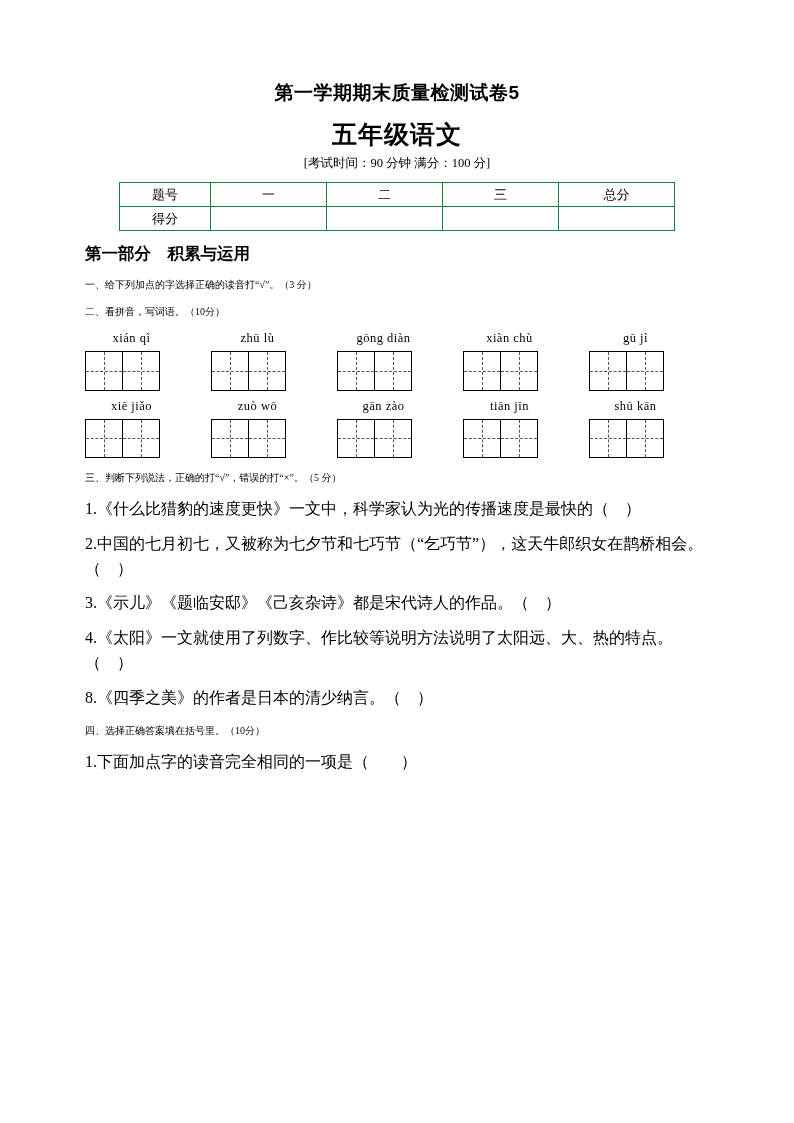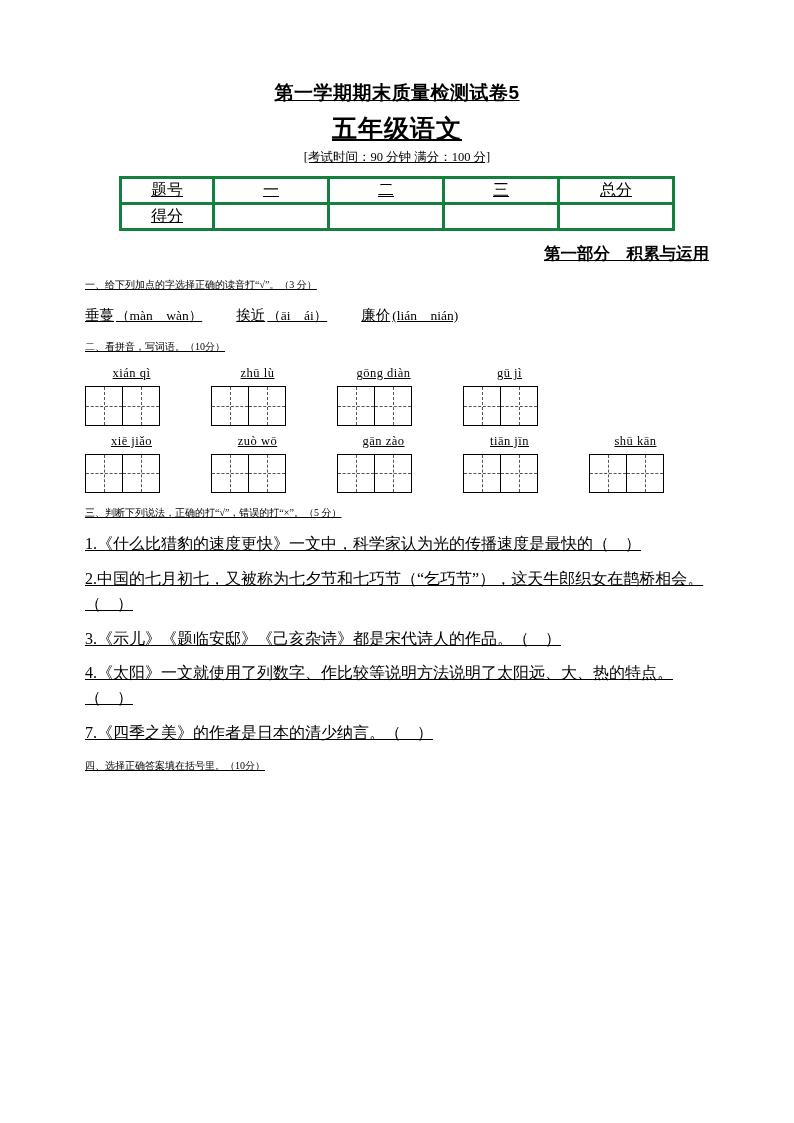--- a/index.html
+++ b/index.html
@@ -14,70 +14,69 @@
     color: #000000;
     position: relative;
     overflow: hidden;
   }
   .page {
     width: 794px;
     height: 1123px;
     box-sizing: border-box;
     padding: 72px 85px 40px 85px;
     position: relative;
-    text-decoration: underline;
   }
 
   
   .doc-title {
     text-align: center;
     font-size: 19px;
     font-weight: bold;
     letter-spacing: 0.5px;
     margin: 8px 0 2px 0;
     font-family: "Liberation Sans", "DejaVu Sans", sans-serif;
   }
   .doc-subtitle {
     text-align: center;
     font-size: 25px;
     font-weight: bold;
     letter-spacing: 1px;
-    margin: 6px 0 4px 0;
+    margin: 12px 0 4px 0;
     font-family: "Liberation Sans", "DejaVu Sans", sans-serif;
   }
   .doc-meta {
     text-align: center;
     font-size: 12.5px;
     margin: 4px 0 10px 0;
   }
 
   
   .score-table-wrap {
     display: flex;
     justify-content: center;
     margin: 6px 0 10px 0;
   }
   table.score-table {
     border-collapse: collapse;
     width: 556px;
     table-layout: fixed;
   }
   table.score-table td {
-    border: 3px solid #15803d;
+    border: 1px solid #15803d;
     height: 23px;
     text-align: center;
     vertical-align: middle;
-    font-size: 16px;
+    font-size: 13px;
     padding: 0;
   }
   table.score-table td.label-col { width: 90px; }
 
   
   .part-heading {
-    text-align: right;
+    text-align: left;
     font-size: 16.5px;
     font-weight: bold;
     margin: 12px 0 10px 0;
     font-family: "Liberation Sans", "DejaVu Sans", sans-serif;
   }
   .q-heading {
     font-size: 10px;
     margin: 12px 0 12px 0;
     line-height: 1.5;
   }
@@ -171,23 +170,20 @@
           <td></td>
         </tr>
       </tbody>
     </table>
   </div>
 
   <div class="part-heading">第一部分　积累与运用</div>
 
   <div class="q-heading">一、给下列加点的字选择正确的读音打“√”。（3 分）</div>
 
-  <div class="pinyin-choice-row">
-    <span class="word">垂蔓</span><span class="pinyin-inline">（màn　wàn）</span><span class="gap"></span><span class="word">挨近</span><span class="pinyin-inline">（āi　ái）</span><span class="gap"></span><span class="word">廉价</span><span class="pinyin-inline">(lián　nián)</span>
-  </div>
 
 
   <div class="q-heading">二、看拼音，写词语。（10分）</div>
 
   <div class="tzg-block">
     <div class="tzg-row">
       <div class="tzg-group">
         <div class="tzg-label">xián qì</div>
         <div class="tzg-boxes">
           <div class="tzg-cell"></div>
@@ -196,20 +192,27 @@
       </div>
       <div class="tzg-group">
         <div class="tzg-label">zhū lù</div>
         <div class="tzg-boxes">
           <div class="tzg-cell"></div>
           <div class="tzg-cell"></div>
         </div>
       </div>
       <div class="tzg-group">
         <div class="tzg-label">gōng diàn</div>
+        <div class="tzg-boxes">
+          <div class="tzg-cell"></div>
+          <div class="tzg-cell"></div>
+        </div>
+      </div>
+      <div class="tzg-group">
+        <div class="tzg-label">xiàn chù</div>
         <div class="tzg-boxes">
           <div class="tzg-cell"></div>
           <div class="tzg-cell"></div>
         </div>
       </div>
       <div class="tzg-group">
         <div class="tzg-label">gū  jì</div>
         <div class="tzg-boxes">
           <div class="tzg-cell"></div>
           <div class="tzg-cell"></div>
@@ -256,17 +259,18 @@
         </div>
       </div>
     </div>
   </div>
 
   <div class="q-heading">三、判断下列说法，正确的打“√”，错误的打“×”。（5 分）</div>
   <div class="q-line">1.《什么比猎豹的速度更快》一文中，科学家认为光的传播速度是最快的（　）</div>
   <div class="q-line">2.中国的七月初七，又被称为七夕节和七巧节（“乞巧节”），这天牛郎织女在鹊桥相会。（　）</div>
   <div class="q-line">3.《示儿》《题临安邸》《己亥杂诗》都是宋代诗人的作品。（　）</div>
   <div class="q-line">4.《太阳》一文就使用了列数字、作比较等说明方法说明了太阳远、大、热的特点。（　）</div>
-  <div class="q-line">7.《四季之美》的作者是日本的清少纳言。（　）</div>
+  <div class="q-line">8.《四季之美》的作者是日本的清少纳言。（　）</div>
 
   <div class="q-heading">四、选择正确答案填在括号里。（10分）</div>
+  <div class="q-line">1.下面加点字的读音完全相同的一项是（　　）</div>
 
 </div>
 
 </body></html>

